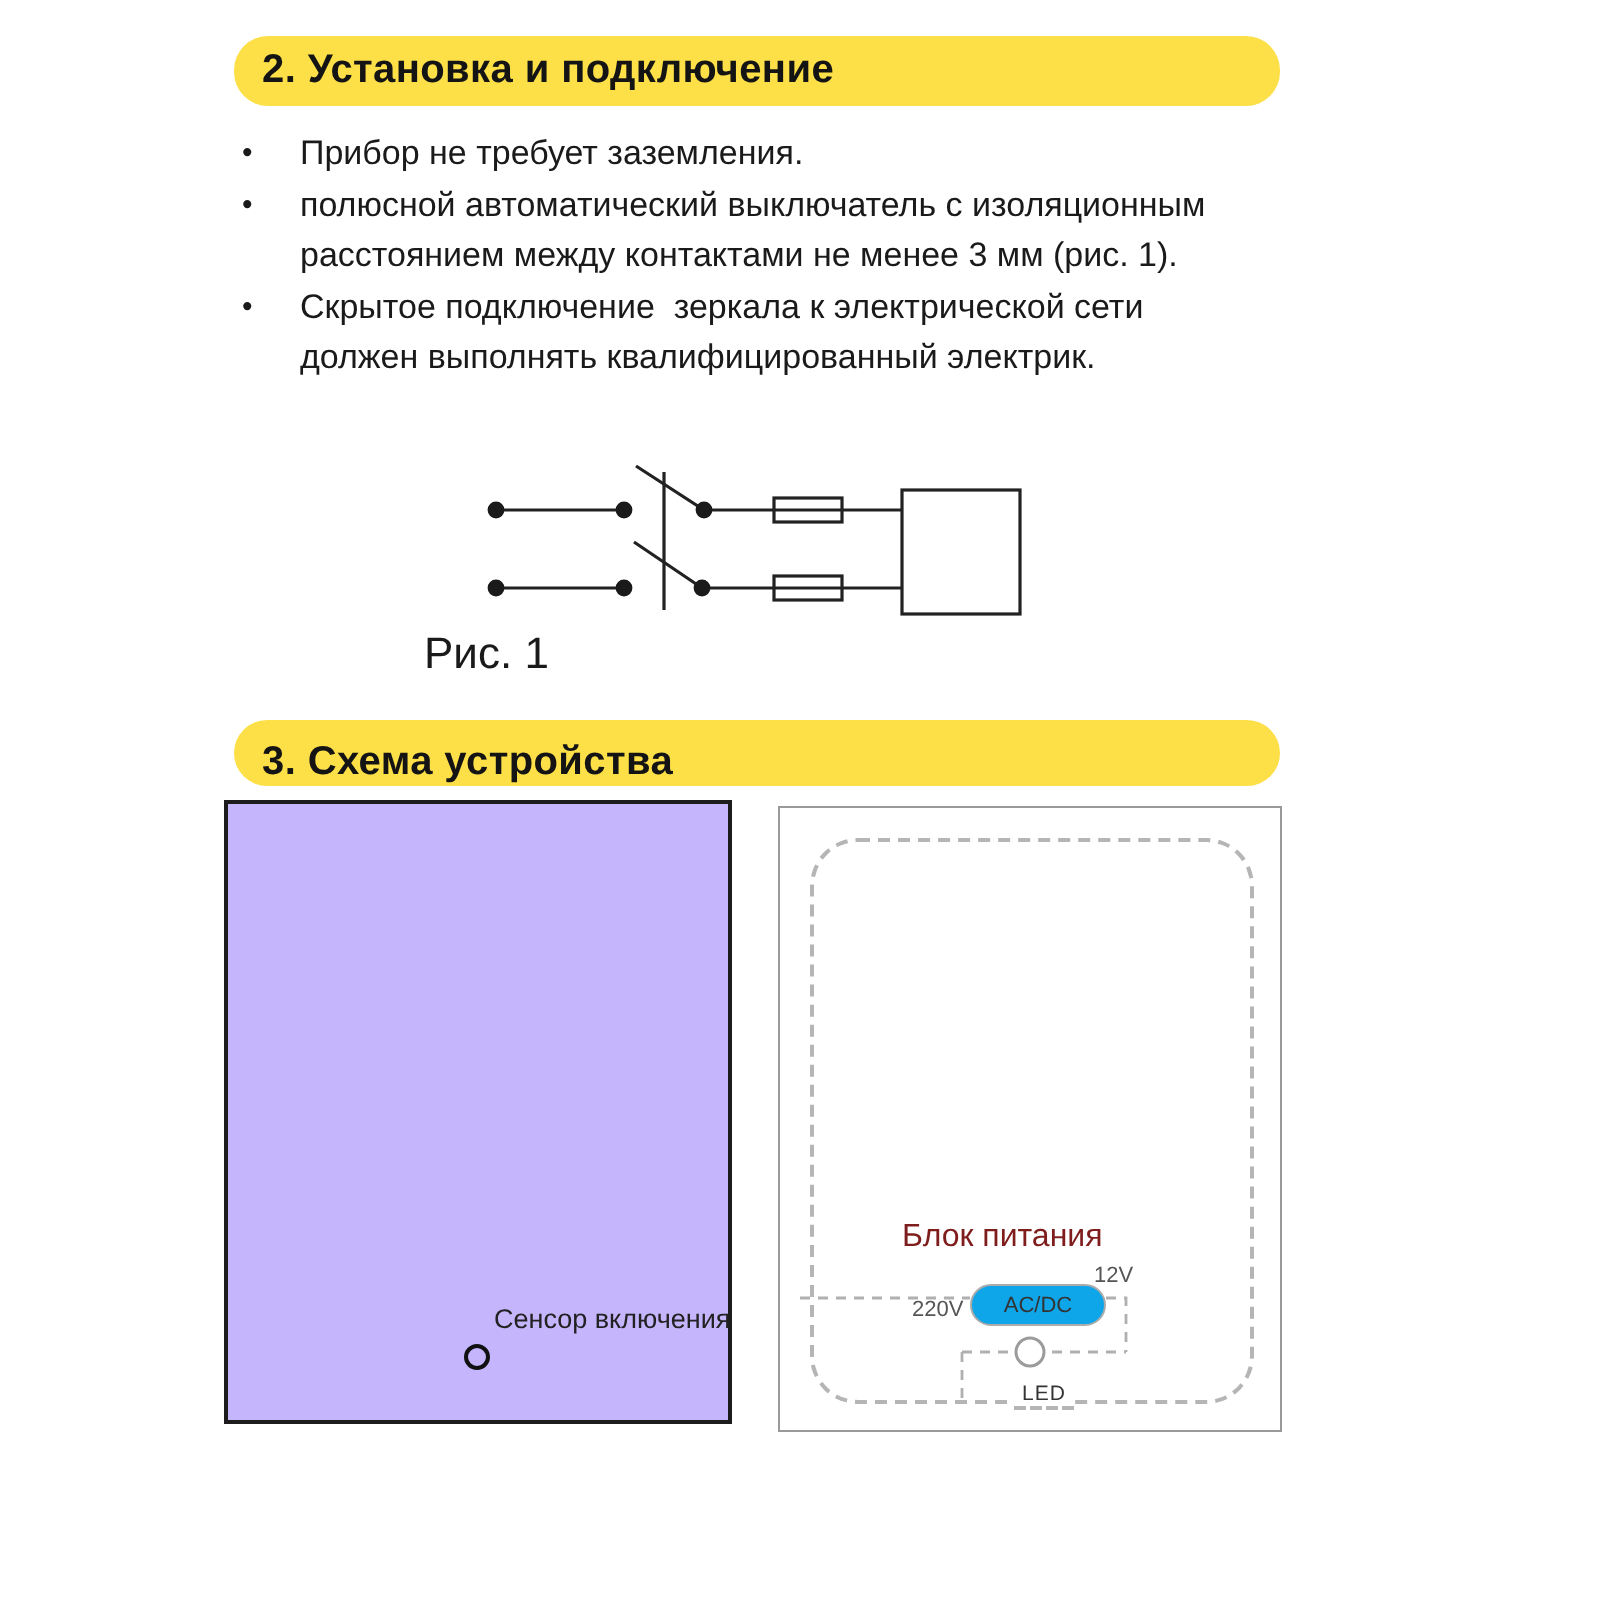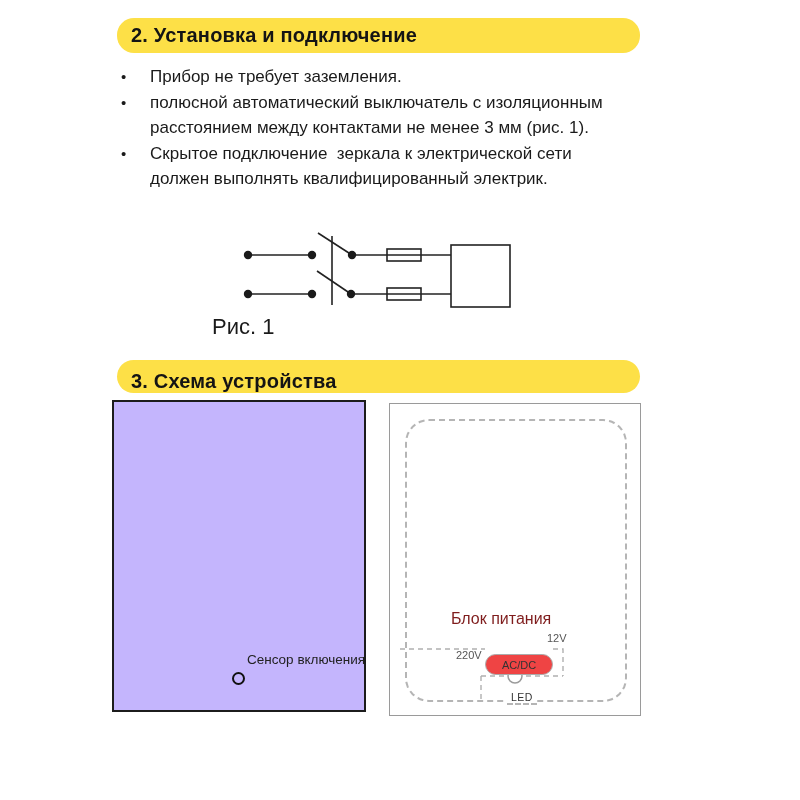--- a/index.html
+++ b/index.html
@@ -47,24 +47,24 @@
   }
   .led-strip{
     position:absolute;left:15px;top:15px;width:222px;height:283px;
     border:2px dashed #b5b5b5;border-radius:24px;box-sizing:border-box;
   }
   .psu-title{position:absolute;left:61px;top:206px;width:122px;font-size:16px;color:#7f1d1d;}
   .volt{position:absolute;font-size:11px;color:#555;}
   .volt.in{left:66px;top:212px;margin-top:33px;}
   .volt.out{left:157px;top:228px;}
   .acdc-pill{
-    position:absolute;left:95px;top:250px;width:68px;height:21px;
+    position:absolute;left:95px;top:238px;width:68px;height:21px;
     border:1.5px solid #ababab;border-radius:11px;box-sizing:border-box;
     display:flex;align-items:center;justify-content:center;
-    font-size:11px;color:#333;background:#ef4444;
+    font-size:11px;color:#333;background:#0ea5e9;
   }
   .wires-svg{position:absolute;left:0;top:0;}
   .led-label{
     position:absolute;left:117px;top:287px;padding:0 4px;background:#fff;
     font-size:10.5px;color:#333;border-bottom:2px dashed #b5b5b5;letter-spacing:0.5px;
   }
 </style>
 </head>
 <body>
 

